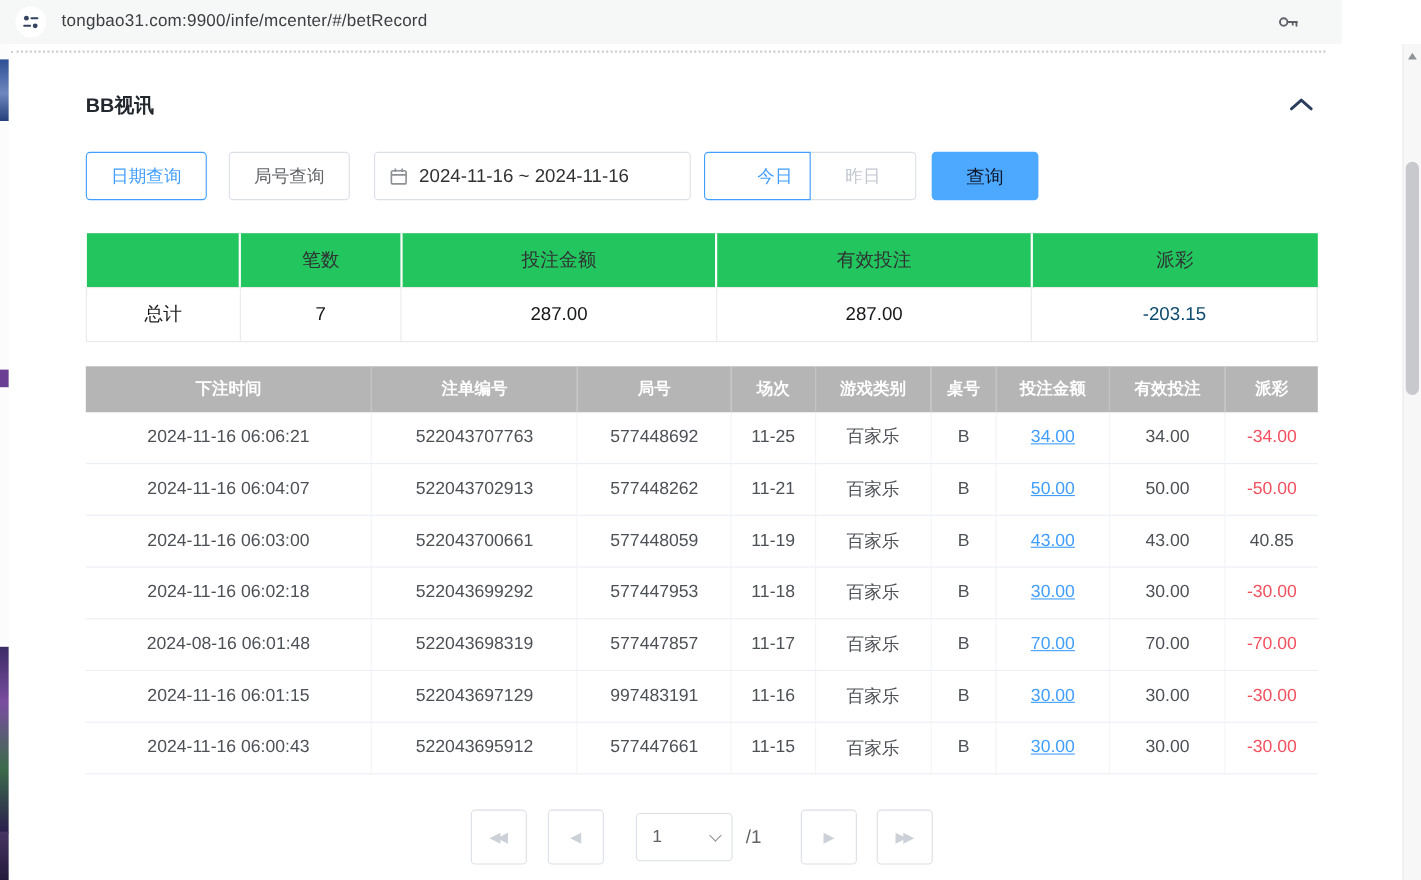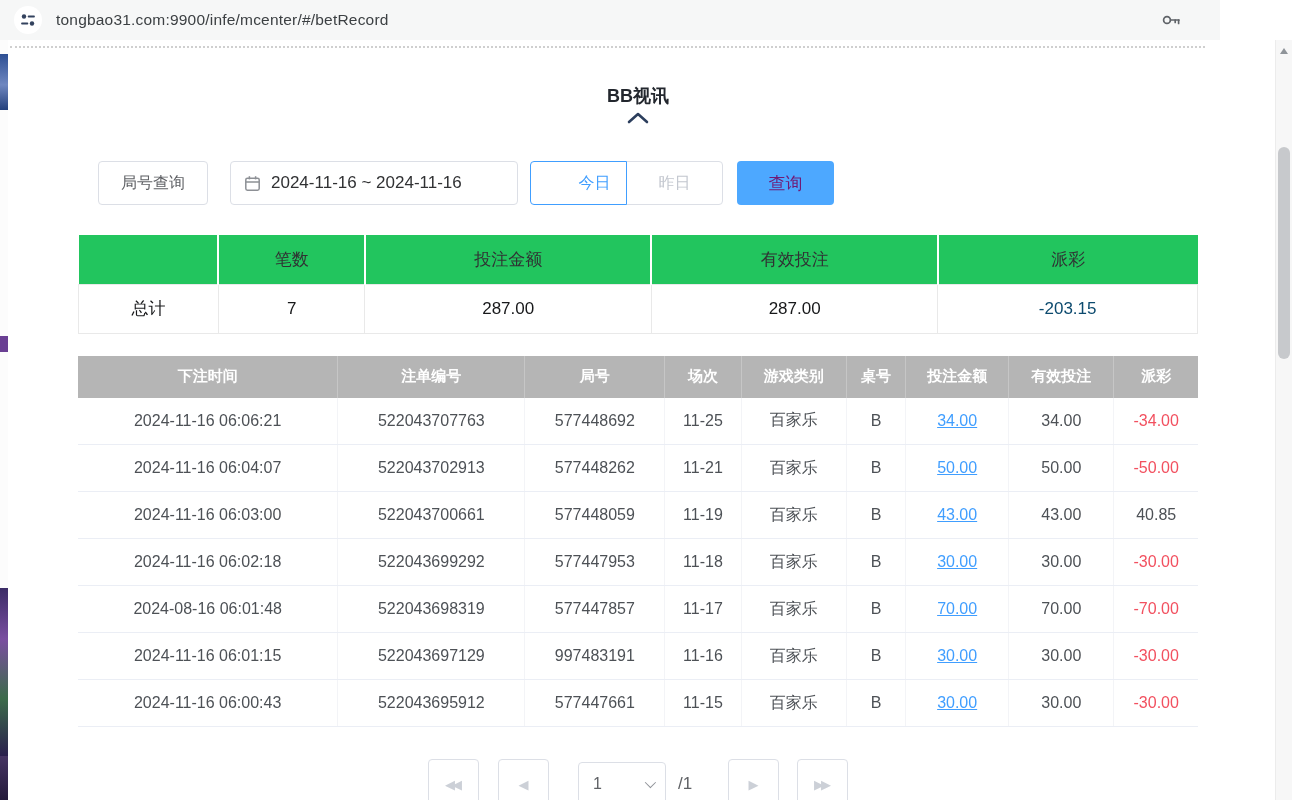--- a/index.html
+++ b/index.html
@@ -32,21 +32,21 @@
   
   .main {
     position:absolute; top:40px; left:8px; width:1260px; height:760px;
     background:#ffffff; padding:0 70px; z-index:2;
   }
   .main::before {
     content:""; position:absolute; top:6px; left:2px; right:63px;
     border-top:2px dotted #cfcfcf;
   }
 
-  .panel-head { margin-top:44px; display:flex; align-items:center; justify-content:space-between;flex-direction:column; }
+  .panel-head { margin-top:44px; display:flex; align-items:center; justify-content:space-between; }
   .panel-title { font-size:18px; font-weight:bold; color:#23272e; }
   .chevron-btn { background:none; border:none; cursor:pointer; padding:4px; }
 
   
   .filters { margin-top:30px; display:flex; align-items:center; }
   .btn {
     height:44px; background:#fff; border:1px solid #dcdfe6; border-radius:4px;
     font-size:16px; color:#606266; padding:0 22px; cursor:pointer;
     font-family:inherit;
   }
@@ -65,21 +65,21 @@
     width:97px; height:44px; background:#fff; border:1px solid #dcdfe6;
     font-size:16px; color:#c3c7cf; cursor:pointer; margin-left:-1px; position:relative;
     font-family:inherit;
   }
   .seg:first-child { margin-left:0; border-radius:4px 0 0 4px;padding-left:32px; }
   .seg:last-child { border-radius:0 4px 4px 0; }
   .seg.active { border-color:#409eff; color:#409eff; z-index:2; }
 
   .search-btn {
     margin-left:14px; width:97px; height:44px; border:none; border-radius:4px;
-    background:#4da8ff; color:#701a75; font-size:17px; cursor:pointer; font-family:inherit;
+    background:#4da8ff; color:#0f172a; font-size:17px; cursor:pointer; font-family:inherit;
   }
 
   
   table { border-collapse:collapse; width:100%; table-layout:fixed; }
   .summary { margin-top:30px; text-align:center; }
   .summary th {
     background:#22c55e; height:49px; font-weight:normal; font-size:17px; color:#303133;
     border-left:2px solid #ffffff;
   }
   .summary th:first-child { border-left:none; }
@@ -172,20 +172,21 @@
   <div class="panel-head">
     <div class="panel-title">BB视讯</div>
     <button class="chevron-btn">
       <svg width="22" height="12" viewBox="0 0 22 12" fill="none">
         <polyline points="2,10 11,2 20,10" stroke="#2c3e5d" stroke-width="2.6" stroke-linecap="round" stroke-linejoin="round"></polyline>
       </svg>
     </button>
   </div>
 
   <div class="filters">
+    <button class="btn outline-active">日期查询</button>
     <button class="btn ml20">局号查询</button>
 
     <div class="date-input">
       <span class="cal">
         <svg width="17" height="17" viewBox="0 0 17 17" fill="none" stroke="#8d9095" stroke-width="1.5">
           <rect x="1.8" y="3.2" width="13.4" height="12" rx="1.6"></rect>
           <line x1="1.8" y1="7" x2="15.2" y2="7"></line>
           <line x1="5.4" y1="1.2" x2="5.4" y2="4.4"></line>
           <line x1="11.6" y1="1.2" x2="11.6" y2="4.4"></line>
         </svg>

